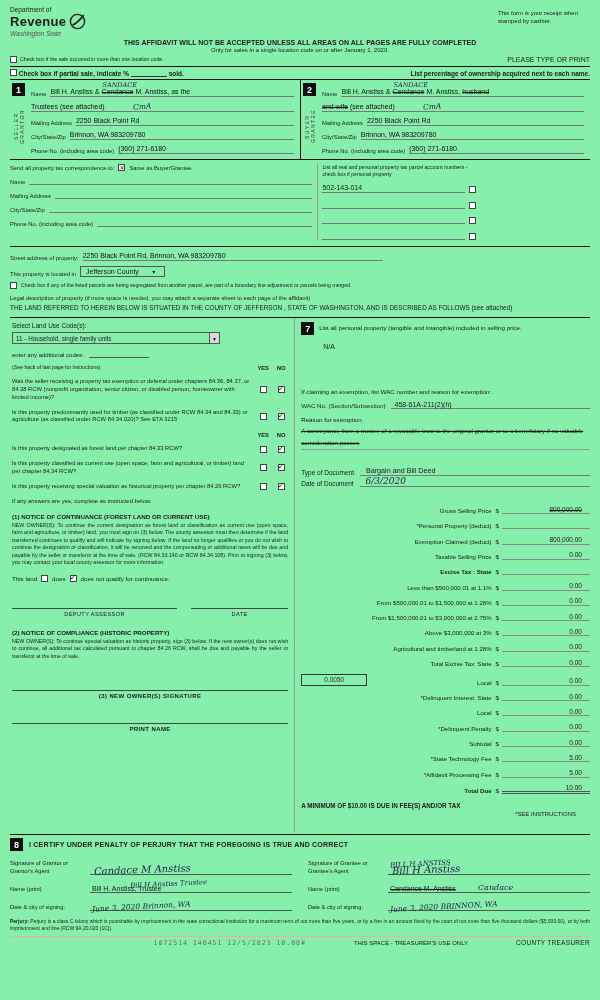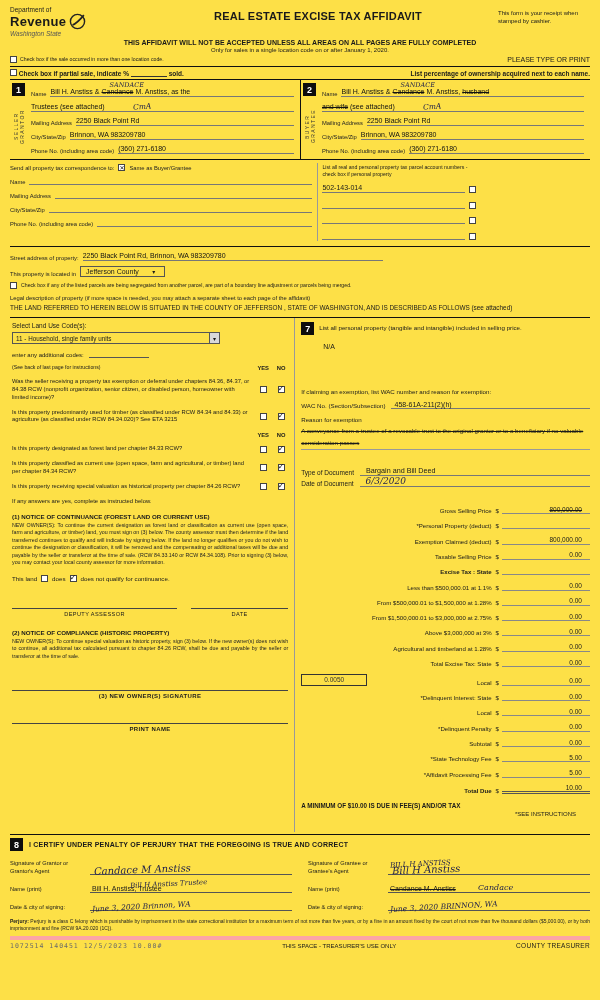--- a/index.html
+++ b/index.html
@@ -1,27 +1,27 @@
 <!DOCTYPE html>
 <html><head>
 <meta charset="utf-8">
 <style>
   * { margin:0; padding:0; box-sizing:border-box; }
   html,body { background:#9a9a9a; }
-  .page { width:600px; height:1000px; margin:0 auto; background:#fde047; color:#1a1a1a;
+  .page { width:600px; height:1000px; margin:0 auto; background:#86efac; color:#1a1a1a;
           font-family:"Liberation Sans", sans-serif; padding:6px 10px 4px; position:relative; overflow:hidden; }
   .b { font-weight:bold; }
   .tiny { font-size:5.2px; line-height:1.3; }
   .lbl { font-size:5.8px; color:#222; white-space:nowrap; }
   .val { font-size:7px; color:#111; }
   .fill { flex:1; border-bottom:1px solid #777; min-height:9px; }
   .rel { position:relative; }
   .strike { text-decoration:line-through; }
   .hand { font-family:"DejaVu Serif", serif; font-style:italic; color:#23234a; }
-  .above { position:absolute; top:-7.5px; left:8px; font-size:6.5px; white-space:nowrap; }
+  .above { position:absolute; top:-7.5px; left:1px; font-size:6.5px; white-space:nowrap; }
   .initials { font-size:7.5px; margin-left:26px; transform:rotate(-4deg); display:inline-block; }
   .cb { display:inline-flex; width:7px; height:7px; border:1px solid #444; background:#fff;
         align-items:center; justify-content:center; flex:none; }
   .cb.on::after { content:"\2713"; font-size:8px; line-height:6px; color:#111; margin-top:-1px; }
   .cb.x::after { content:"\2715"; font-size:6px; line-height:6px; color:#111; }
   .numbox { width:13px; height:13px; background:#0d0d0d; color:#fff; font-size:9px; font-weight:bold;
             display:flex; align-items:center; justify-content:center; flex:none; }
 
   
   .hdr { display:flex; align-items:flex-start; }
@@ -139,21 +139,21 @@
   .cert-grid { display:grid; grid-template-columns:1fr 1fr; column-gap:16px; }
   .cert-cell { display:flex; align-items:flex-end; gap:4px; margin-top:9px; }
   .cert-lbl { font-size:5.7px; width:76px; line-height:1.3; flex:none; }
   .cert-fill { flex:1; border-bottom:1px solid #555; min-height:9px; position:relative; }
   .hand-sig { position:absolute; bottom:-1px; left:4px; font-size:10px; white-space:nowrap; transform:rotate(-2deg); }
   .hand-sm { position:absolute; bottom:6px; left:2px; font-size:7px; white-space:nowrap; transform:rotate(-3deg); }
   .typed-on-line { font-size:7px; position:absolute; bottom:0; left:2px; white-space:nowrap; }
   .hand-after { font-size:8px; }
   .perjury { font-size:5px; line-height:1.35; text-align:justify; margin-top:7px; color:#222; }
 
-  .footer { display:flex; justify-content:space-between; align-items:center; border-top:4px solid #fca5a5;
+  .footer { display:flex; justify-content:flex-end; align-items:center; border-top:1px solid #fca5a5;
             margin-top:4px; padding-top:2px;gap:48px; }
   .scan { font-family:"DejaVu Sans Mono", monospace; font-size:6.5px; color:#6a6a6a; letter-spacing:1px; }
   .treas { font-size:6px; }
   .cnty { font-size:6.5px; letter-spacing:.3px; }
 </style>
 </head>
 <body>
 
 <div class="page">
 
@@ -163,21 +163,20 @@
       <div class="dept-row">
         <span class="dept-name">Revenue</span>
         <svg class="logo" viewBox="0 0 24 24">
           <circle cx="12" cy="12" r="10" fill="none" stroke="#222" stroke-width="2"></circle>
           <path d="M5 17 C10 15 16 9 21 3" stroke="#222" stroke-width="2.4" fill="none"></path>
         </svg>
       </div>
       <div class="dept-sub">Washington State</div>
     </div>
     <div class="hdr-c">
-      <div class="title">REAL ESTATE EXCISE TAX AFFIDAVIT</div>
     </div>
     <div class="hdr-r">This form is your receipt when stamped by cashier.</div>
   </div>
   <div class="notice">THIS AFFIDAVIT WILL NOT BE ACCEPTED UNLESS ALL AREAS ON ALL PAGES ARE FULLY COMPLETED</div>
   <div class="onlyfor">Only for sales in a single location code on or after January 1, 2020.</div>
   <div class="hrow">
     <div class="left-ck">
       <span class="cb"></span>
       <span class="tiny">Check box if the sale occurred in more than one location code.</span>
     </div>

